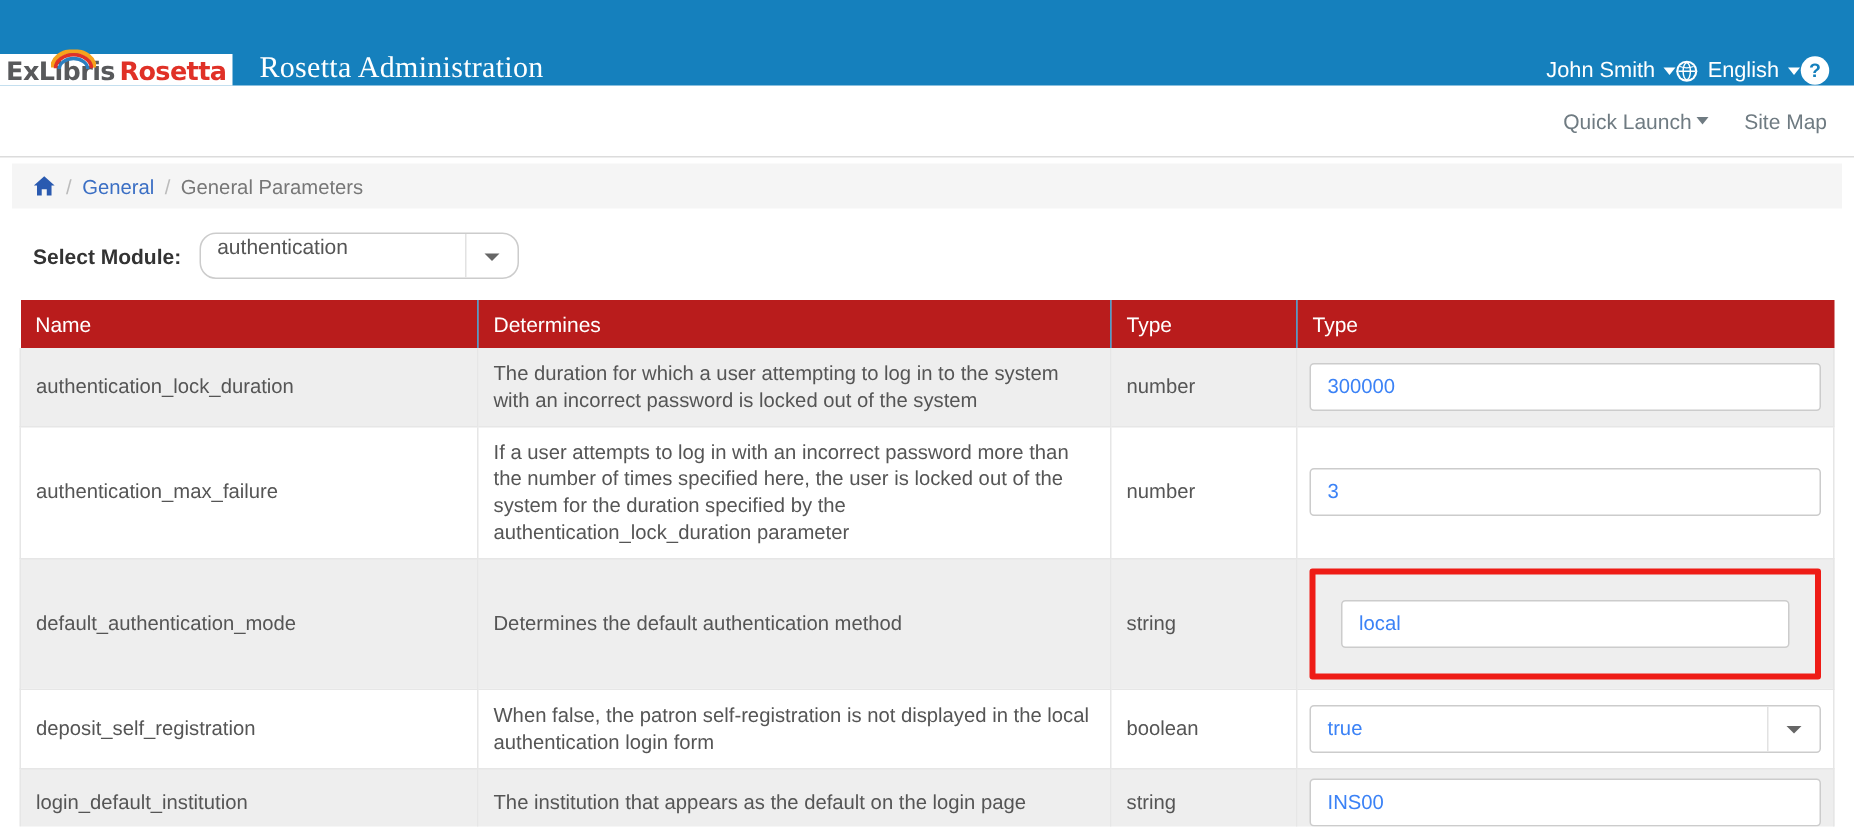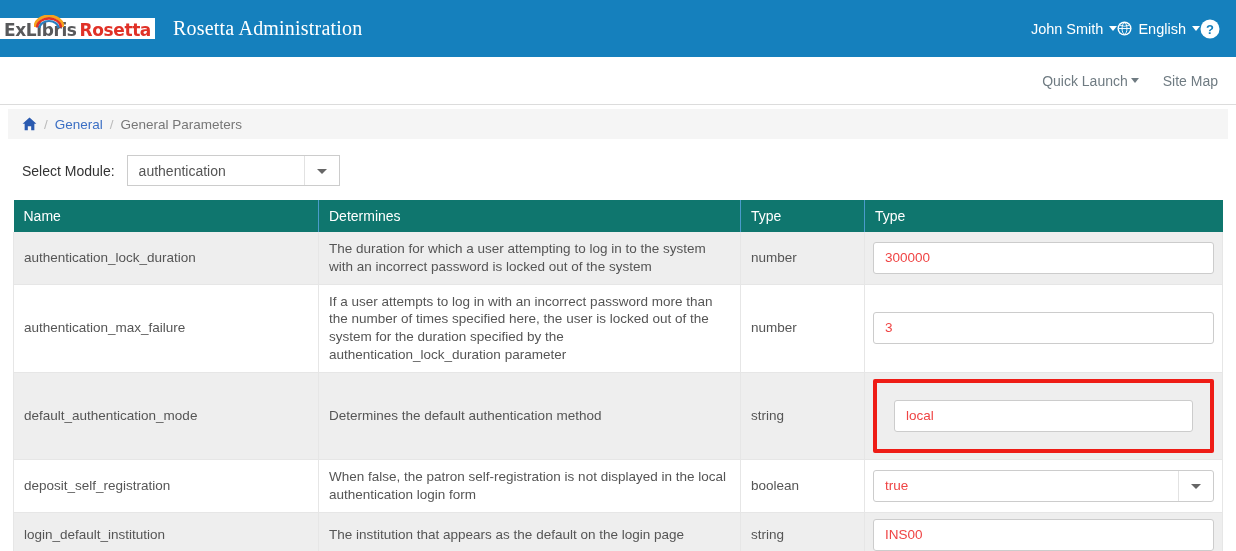--- a/index.html
+++ b/index.html
@@ -9,21 +9,21 @@
     background: #ffffff;
     font-family: "Liberation Sans", sans-serif;
     overflow: hidden;
   }
 
   
   .topbar {
     height: 57px;
     background: #1580bd;
     display: flex;
-    align-items: center;
+    align-items: flex-end;
     position: relative;
   }
   .logo-box {
     width: 155px;
     background: #ffffff;
     display: flex;
     align-items: center;
     justify-content: center;
     flex: 0 0 155px;
   }
@@ -110,31 +110,30 @@
 
   
   .module-row {
     display: flex;
     align-items: center;
     padding: 16px 0 14px 22px;
     gap: 12px;
   }
   .module-label {
     font-size: 14px;
-    font-weight: normal;
+    font-weight: bold;
     color: #333333;
   }
   .select-box {
     width: 213px;
     height: 31px;
     border: 1px solid #cccccc;
-    border-radius: 0;
-    background: #ffffff;
-    display: flex;
-    align-items: center;
+    border-radius: 11px;
+    background: #ffffff;
+    display: flex;
     font-size: 14px;
     color: #555555;
     padding-left: 11px;
     position: relative;
     cursor: pointer;
   }
   .select-box .sep {
     position: absolute; right: 34px; top: 0; bottom: 0;
     width: 1px; background: #e2e2e2;
   }
@@ -149,21 +148,21 @@
 
   
   .table-wrap { padding: 0 13px; }
   table.params {
     width: 100%;
     border-collapse: collapse;
     table-layout: fixed;
     font-size: 13.5px;
   }
   table.params thead th {
-    background: #0f766e;
+    background: #b91c1c;
     color: #ffffff;
     font-weight: normal;
     font-size: 14px;
     text-align: left;
     height: 32px;
     padding: 0 10px;
     border-right: 1px solid #4a9bcb;
   }
   table.params thead th:last-child { border-right: none; }
   table.params td {
@@ -189,21 +188,21 @@
   .field {
     width: 100%;
     height: 32px;
     border: 1px solid #cccccc;
     border-radius: 3px;
     background: #ffffff;
     display: flex;
     align-items: center;
     padding-left: 11px;
     font-size: 13.5px;
-    color: #ef4444;
+    color: #3b82f6;
     position: relative;
   }
   .field.select .sep {
     position: absolute; right: 34px; top: 0; bottom: 0;
     width: 1px; background: #e2e2e2;
   }
   .field.select .arrow {
     position: absolute; right: 12px; top: 50%;
     margin-top: -2px;
     width: 0; height: 0;

